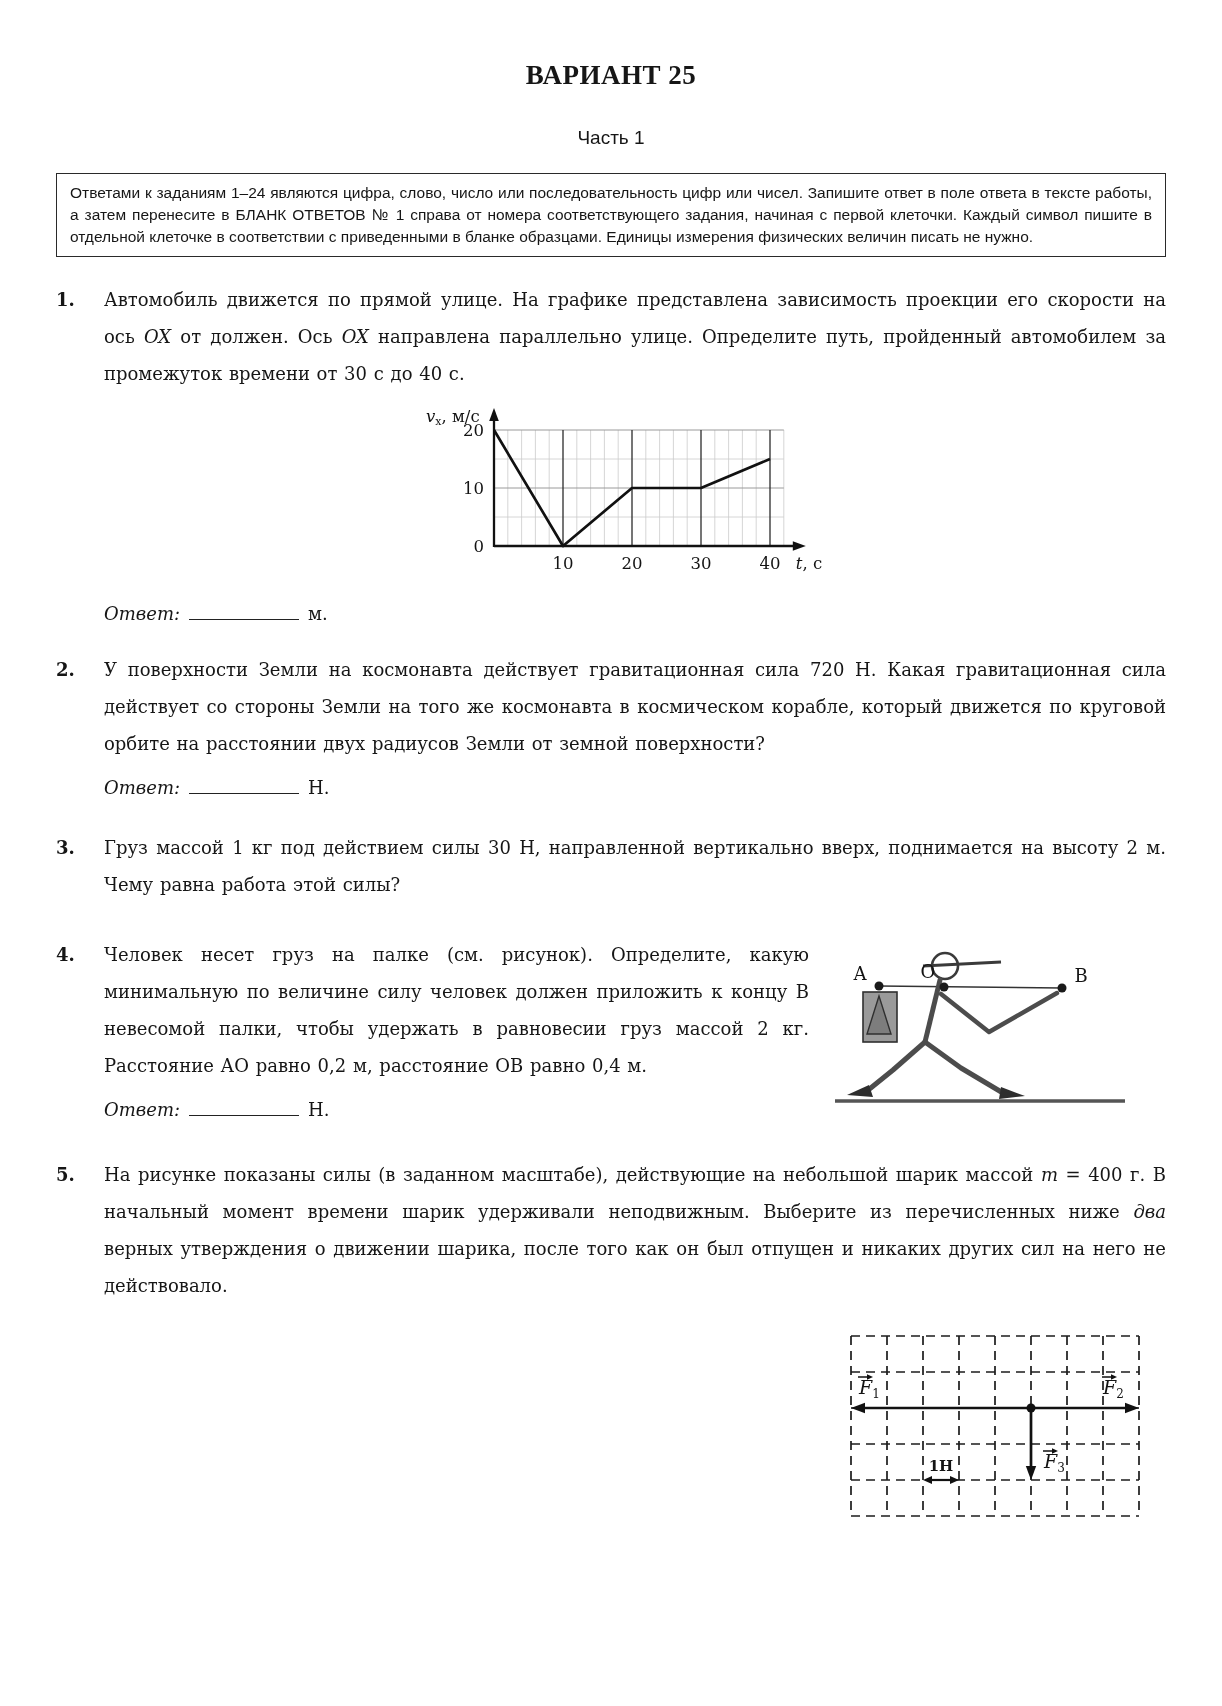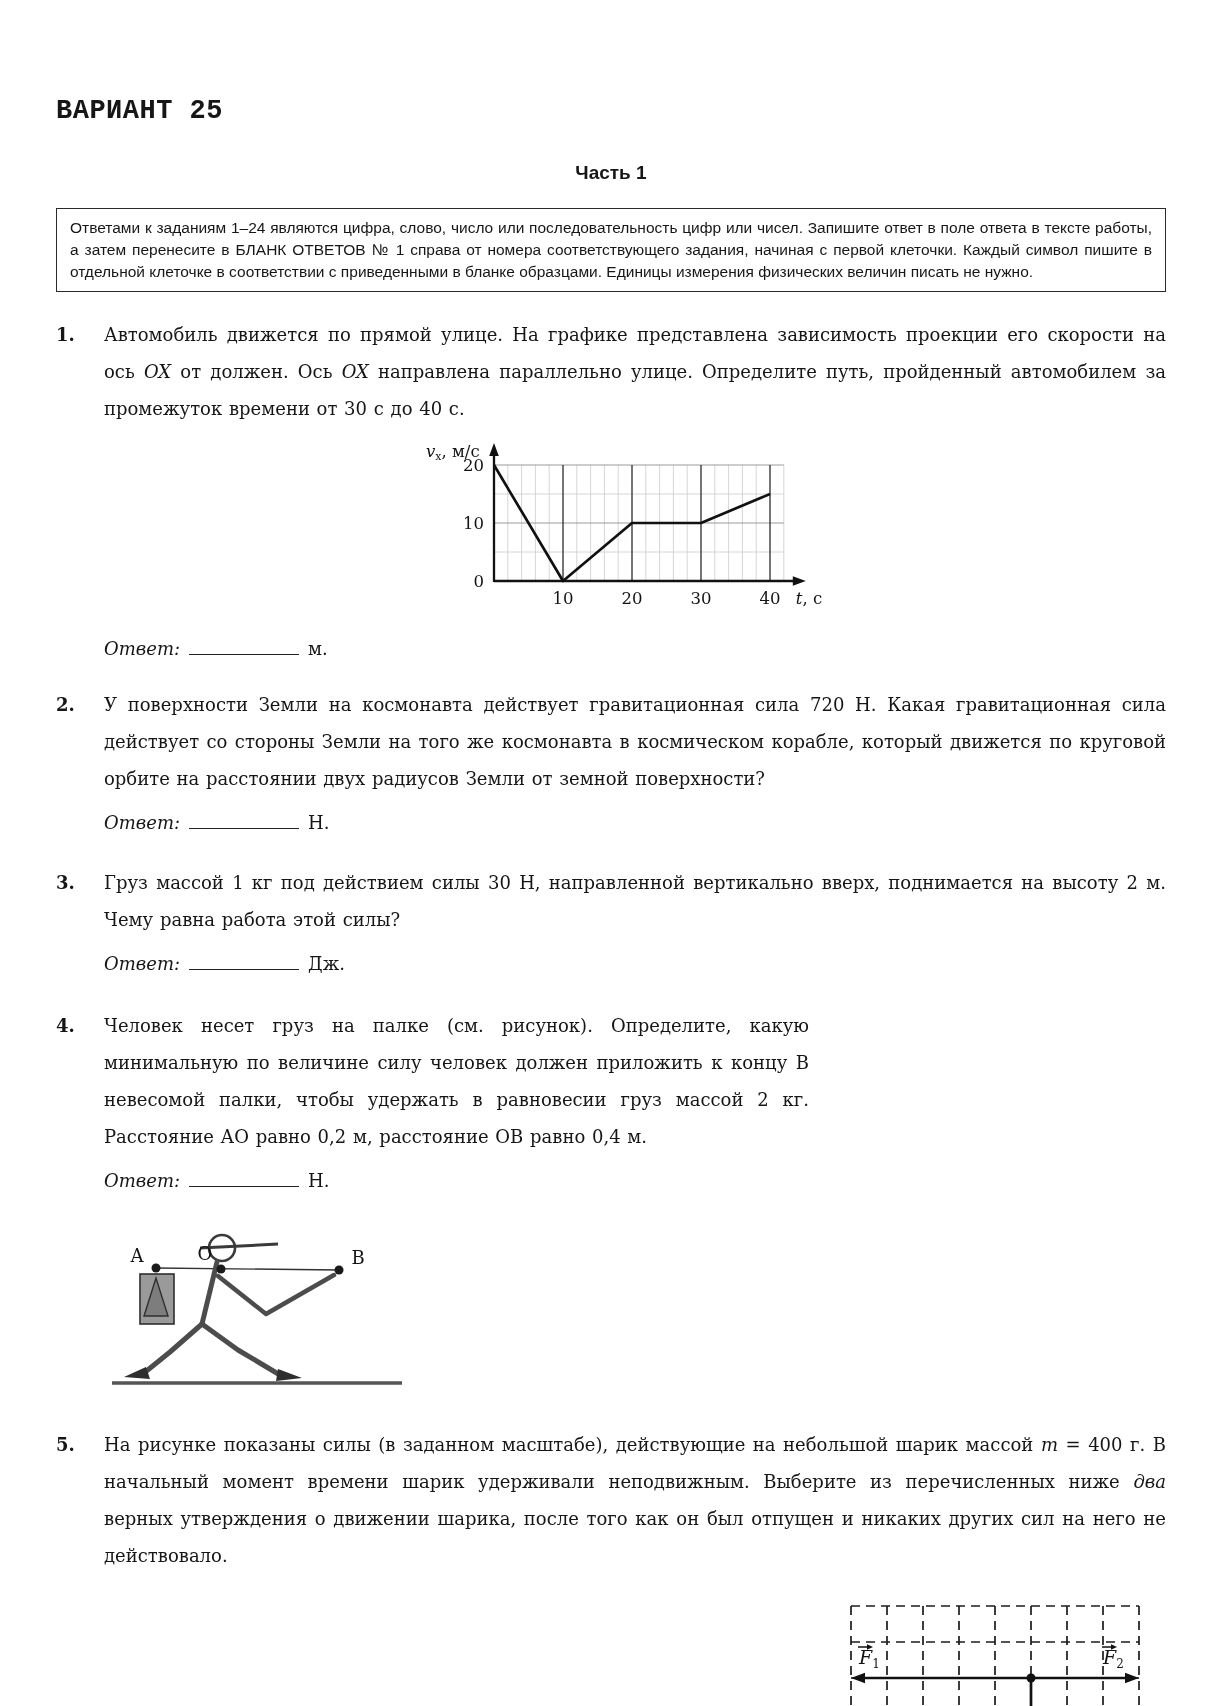--- a/index.html
+++ b/index.html
@@ -1,35 +1,35 @@
 <!DOCTYPE html>
 <html><head>
 <meta charset="utf-8">
 <style>
   html,body{margin:0;padding:0;background:#fff;}
   body{width:1222px;height:1706px;position:relative;overflow:hidden;
        font-family:"DejaVu Serif",serif;color:#161616;}
   .page{padding:0 56px;}
-  .title{margin-top:96px;text-align:left;font-family:Liberation Mono, monospace;
+  .title{margin-top:60px;text-align:center;font-family:Liberation Serif, serif;
          font-weight:bold;font-size:27px;letter-spacing:.5px;}
   .part{margin-top:36px;text-align:center;font-family:"Liberation Sans",sans-serif;
-        font-weight:bold;font-size:19px;}
+        font-weight:normal;font-size:19px;}
   .instructions{border:1.7px solid #2a2a2a;margin-top:24px;padding:8px 13px;
         font-family:"Liberation Sans",sans-serif;font-size:15.5px;line-height:22px;
         text-align:justify;}
   .problem{display:grid;grid-template-columns:48px 1fr;}
   .pnum{font-weight:bold;font-size:18px;line-height:37px;}
   .ptxt{margin:0;font-size:18px;line-height:37px;text-align:justify;word-spacing:1px;}
   .ptxt i{font-style:italic;}
   .bi{font-style:italic;font-weight:normal;margin-top:46px;}
   .answer-row{margin-top:15px;font-size:18px;}
   .answer-row .alabel{font-style:italic;}
   .blank{display:inline-block;width:110px;border-bottom:1.7px solid #222;margin:0 9px;height:5px;}
   .figure-center{text-align:center;margin-top:2px;}
-  .p4row{display:flex;gap:27px;align-items:flex-start;flex-direction:column;}
+  .p4row{display:flex;gap:18px;align-items:flex-start;}
   .p4text{width:705px;}
   .forcefig-wrap{text-align:right;margin-top:22px;}
   .pageno{margin-top:26px;text-align:center;font-size:17px;}
   svg text{font-family:"DejaVu Serif",serif;fill:#141414;}
 </style>
 </head>
 <body>
 
 <div class="page">
 
@@ -100,23 +100,20 @@
       <div class="answer-row">
         <span class="alabel">Ответ:</span><span class="blank"></span><span>Н.</span>
       </div>
     </div>
   </div>
 
   <div class="problem" style="margin-top:31px;">
     <div class="pnum">3.</div>
     <div>
       <p class="ptxt">Груз массой 1 кг под действием силы 30 Н, направленной вертикально вверх, поднимается на высоту 2 м. Чему равна работа этой силы?</p>
-      <div class="answer-row">
-        <span class="alabel">Ответ:</span><span class="blank"></span><span>Дж.</span>
-      </div>
     </div>
   </div>
 
   <div class="problem" style="margin-top:33px;">
     <div class="pnum">4.</div>
     <div class="p4row">
       <div class="p4text">
         <p class="ptxt">Человек несет груз на палке (см. рисунок). Определите, какую минимальную по величине силу человек должен приложить к концу В невесомой палки, чтобы удержать в равновесии груз массой 2 кг. Расстояние АО равно 0,2 м, расстояние ОВ равно 0,4 м.</p>
         <div class="answer-row">
           <span class="alabel">Ответ:</span><span class="blank"></span><span>Н.</span>

